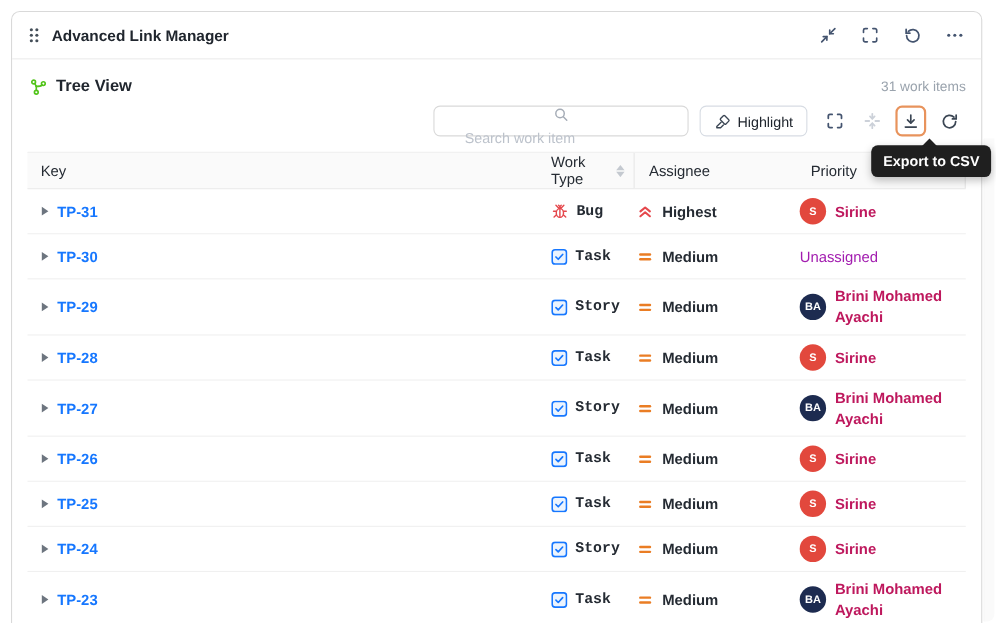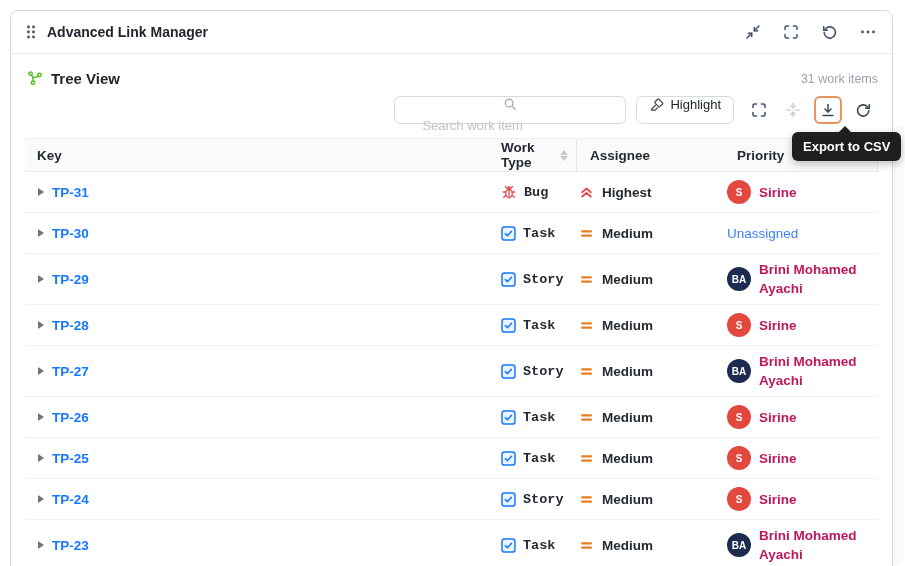--- a/index.html
+++ b/index.html
@@ -8,61 +8,61 @@
     border:1px solid #d9d9d9;border-radius:8px;box-sizing:border-box;}
   
   .card-header{height:42px;display:flex;align-items:center;justify-content:space-between;
     padding:0 16px 0 14px;border-bottom:1px solid #ececec;}
   .hdr-left{display:flex;align-items:center;gap:10px;}
   .hdr-title{font-size:14px;font-weight:700;color:#20262e;}
   .hdr-icons{display:flex;align-items:center;gap:22px;}
   .icon-btn{display:flex;align-items:center;justify-content:center;cursor:pointer;background:none;border:none;padding:0;}
   
   .section-row{display:flex;align-items:center;justify-content:space-between;padding:16px 14px 0 16px;}
-  .view-title{display:flex;align-items:flex-start;gap:8px;font-size:15px;font-weight:700;color:#20262e;}
+  .view-title{display:flex;align-items:flex-end;gap:8px;font-size:15px;font-weight:700;color:#20262e;}
   .count-label{font-size:12.5px;color:#9aa3ad;}
   
   .toolbar{display:flex;align-items:center;justify-content:flex-end;gap:8px;padding:8px 16px 0 14px;height:30px;}
   .search-box{display:flex;align-items:center;gap:6px;width:232px;height:28px;border:1px solid #d9d9d9;
     border-radius:6px;padding:0 9px;box-sizing:border-box;background:#fff;}
   .search-box input{border:none;outline:none;flex:1;font-size:13px;font-family:inherit;color:#333;background:transparent;}
   .search-box input::placeholder{color:#bcc2cb;}
-  .tb-btn{display:flex;gap:6px;height:28px;padding:0 12px;border:1px solid #d7dce3;
+  .tb-btn{display:flex;align-items:center;gap:6px;height:28px;padding:0 12px;border:1px solid #d7dce3;
     border-radius:6px;background:#fff;font-size:13px;color:#20262e;font-family:inherit;cursor:pointer;}
   .plain-icon{width:26px;height:26px;display:flex;align-items:center;justify-content:center;border:none;background:none;cursor:pointer;padding:0;}
   .export-btn{width:28px;height:28px;display:flex;align-items:center;justify-content:center;
     border:2px solid #e8935c;border-radius:6px;background:#fff;cursor:pointer;box-sizing:border-box;}
   
   .tooltip{position:absolute;left:792px;top:132px;background:#1f1f1f;color:#fff;font-size:13px;font-weight:700;
     padding:7px 11px;border-radius:6px;z-index:30;box-shadow:0 3px 8px rgba(0,0,0,.25);white-space:nowrap;}
   .tooltip::before{content:"";position:absolute;top:-6px;left:46px;border-left:7px solid transparent;
     border-right:7px solid transparent;border-bottom:7px solid #1f1f1f;}
   
   .table{margin:13px 14px 0 14px;}
   .trow,.thead{display:grid;grid-template-columns:466px 86px 134px 1fr;align-items:center;}
   .thead{height:32px;background:#fafafa;border-top:1px solid #f0f0f0;border-bottom:1px solid #ececec;
-    font-size:13.5px;font-weight:700;color:#252b33;}
+    font-size:13.5px;font-weight:400;color:#252b33;}
   .th{display:flex;align-items:center;height:100%;box-sizing:border-box;}
   .th-key{padding-left:12px;}
   .th-type{padding-left:10px;justify-content:space-between;padding-right:6px;border-right:1px solid #e7e7e7;}
   .th-priority{padding-left:26px;justify-content:space-between;padding-right:6px;border-right:1px solid #e7e7e7;}
   .th-assignee{padding-left:13px;}
   .sorter{display:flex;flex-direction:column;gap:1px;cursor:pointer;padding:2px;}
   .trow{min-height:40px;border-bottom:1px solid #f0f0f0;font-size:13.5px;}
   .cell{display:flex;align-items:center;box-sizing:border-box;}
   .key-cell{padding-left:12px;gap:7px;}
   .caret{display:flex;align-items:center;cursor:pointer;}
   .key-link{color:#1677ff;font-weight:600;text-decoration:none;cursor:pointer;}
   .type-cell{padding-left:10px;gap:7px;font-weight:600;color:#252b33;font-family:Liberation Mono, monospace;}
   .prio-cell{padding-left:2px;gap:8px;font-weight:600;color:#252b33;}
   .assignee-cell{padding-left:16px;gap:8px;padding-top:6px;padding-bottom:6px;}
   .avatar{width:24px;height:24px;border-radius:50%;display:flex;align-items:center;justify-content:center;
     color:#fff;font-size:10px;font-weight:700;flex:0 0 24px;}
   .assignee-name{font-weight:600;color:#be185d;line-height:19px;max-width:118px;}
-  .assignee-name.unassigned{color:#3b82f6;font-weight:400;text-align:right;}
+  .assignee-name.unassigned{color:#a21caf;font-weight:400;text-align:right;}
   
   .scroll-track{position:absolute;right:1px;top:126px;width:9px;bottom:1px;background:#fafafa;
     border-left:1px solid #f2f2f2;border-radius:0 0 7px 0;}
   svg{display:block;}
 </style>
 </head>
 <body>
 
 <div class="card">
 

